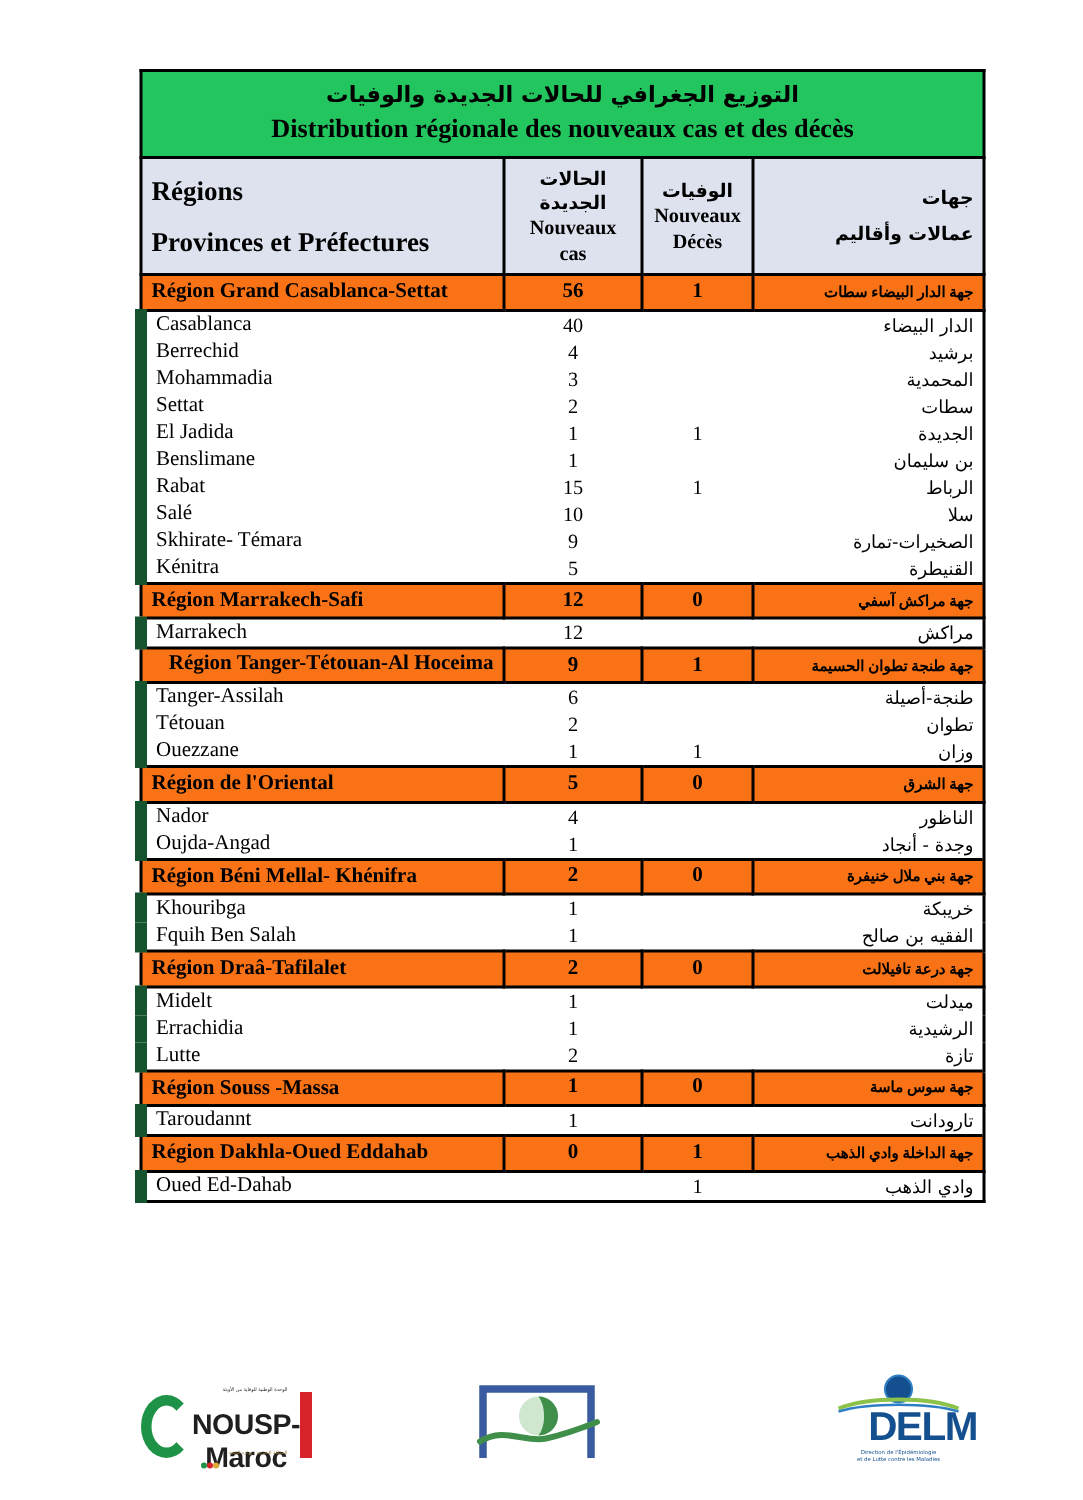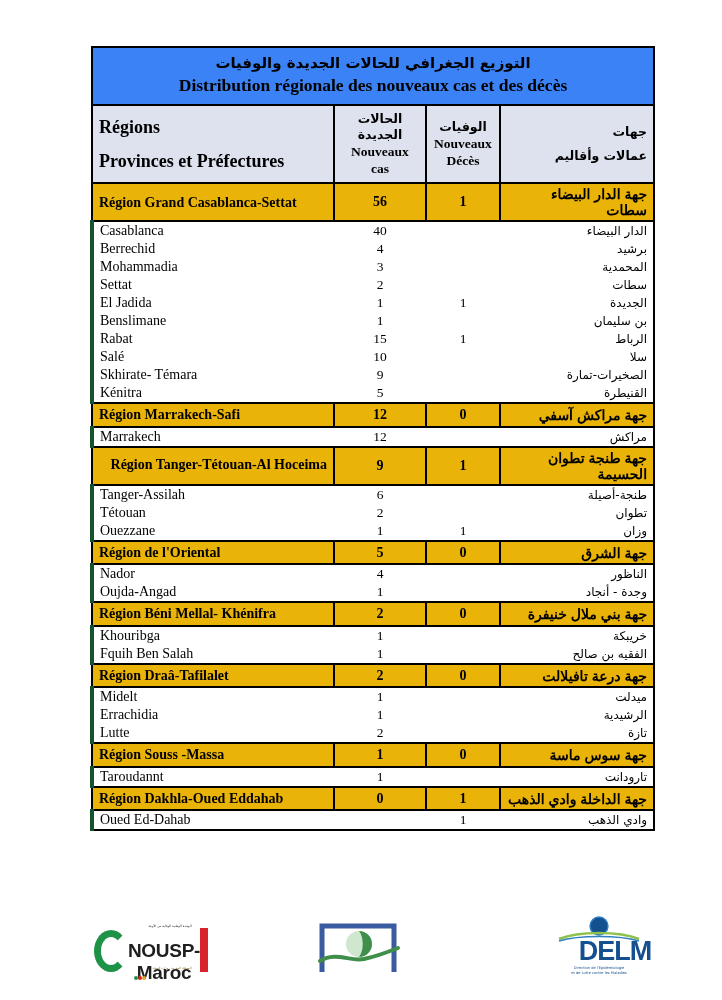--- a/index.html
+++ b/index.html
@@ -45,21 +45,21 @@
 
   
   col.c-fr  { width: 242px; }
   col.c-cas { width: 92px; }
   col.c-dec { width: 74px; }
   col.c-ar  { width: 154px; }
 
   
   .title-cell {
     border: 2px solid #000;
-    background: #3b82f6;
+    background: #22c55e;
     text-align: center;
     padding: 5px 8px 7px 8px !important;
   }
   .title-ar {
     direction: rtl;
     font-family: "DejaVu Sans", "Liberation Sans", sans-serif;
     font-weight: bold;
     font-size: 15px;
     line-height: 1.35;
     letter-spacing: 0;
@@ -98,54 +98,54 @@
   .hdr .h-ar {
     direction: rtl;
     text-align: right;
     font-family: "DejaVu Sans", "Liberation Sans", sans-serif;
     font-size: 12.5px;
     line-height: 1.95;
   }
 
   
   .region td {
-    background: #eab308;
+    background: #f97316;
     border: 2px solid #000;
     font-weight: bold;
     padding: 2px 6px !important;
     margin-left: 21px;
   }
   .region .r-fr {
     text-align: left;
     font-size: 14px;
     line-height: 1.25;
   }
   .region .r-num {
     text-align: center;
     font-size: 14px;
     font-family: "Liberation Serif", "DejaVu Serif", serif;
   }
   .region .r-ar {
     direction: rtl;
     text-align: right;
-    font-family: Liberation Sans, sans-serif;
-    font-size: 14px;
+    font-family: Liberation Serif, serif;
+    font-size: 10px;
   }
 
   
   .prov td {
     background: #ffffff;
     border: none;
     border-left: 2px solid #000;
     border-right: 2px solid #000;
     padding: 1px 6px !important;
     font-weight: normal;
   }
   .prov td.p-fr {
-    border-left: 4px solid #14532d;
+    border-left: 8px solid #14532d;
     border-right: none;
     text-align: left;
     font-size: 14px;
   }
   .prov td.p-cas,
   .prov td.p-dec {
     border-left: none;
     border-right: none;
     text-align: center;
     font-size: 13.5px;

